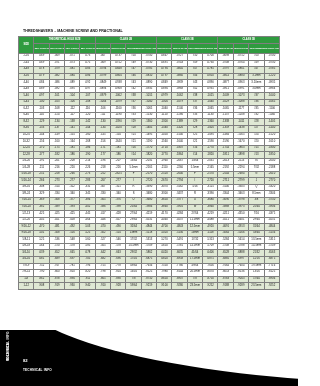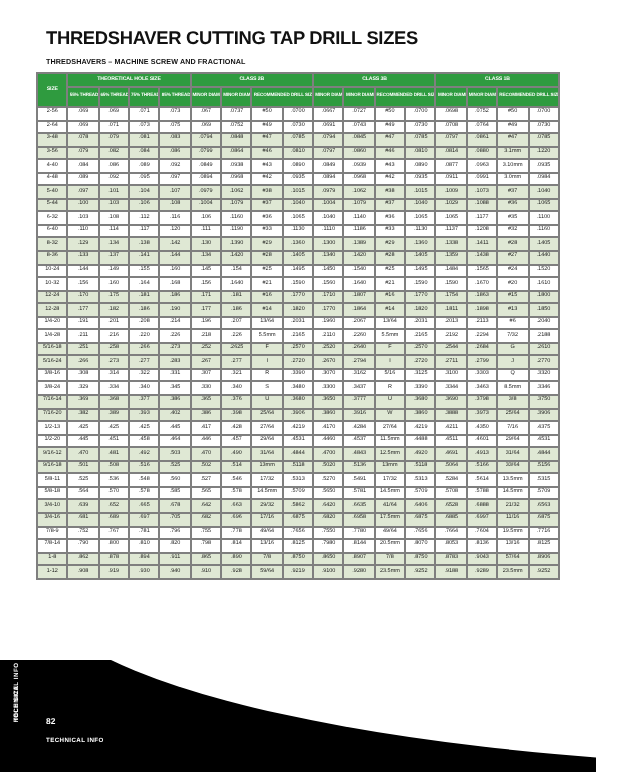--- a/index.html
+++ b/index.html
@@ -82,21 +82,20 @@
   .pagelabel{
     position:absolute;left:23px;top:368px;
     color:#ffffff;font-size:3.1px;font-weight:bold;letter-spacing:0.2px;
   }
 </style>
 </head>
 <body>
 
 <div class="page">
 
-  <div class="title">THREDSHAVER CUTTING TAP DRILL SIZES</div>
   <div class="subtitle">THREDSHAVERS – MACHINE SCREW AND FRACTIONAL</div>
 
   <div class="table-wrap">
     <table class="grid">
       <thead>
         <tr>
           <th class="grp sizecol" rowspan="2">SIZE</th>
           <th class="grp gsep" colspan="4">THEORETICAL HOLE SIZE</th>
           <th class="grp gsep" colspan="4">CLASS 2B</th>
           <th class="grp gsep" colspan="4">CLASS 3B</th>

